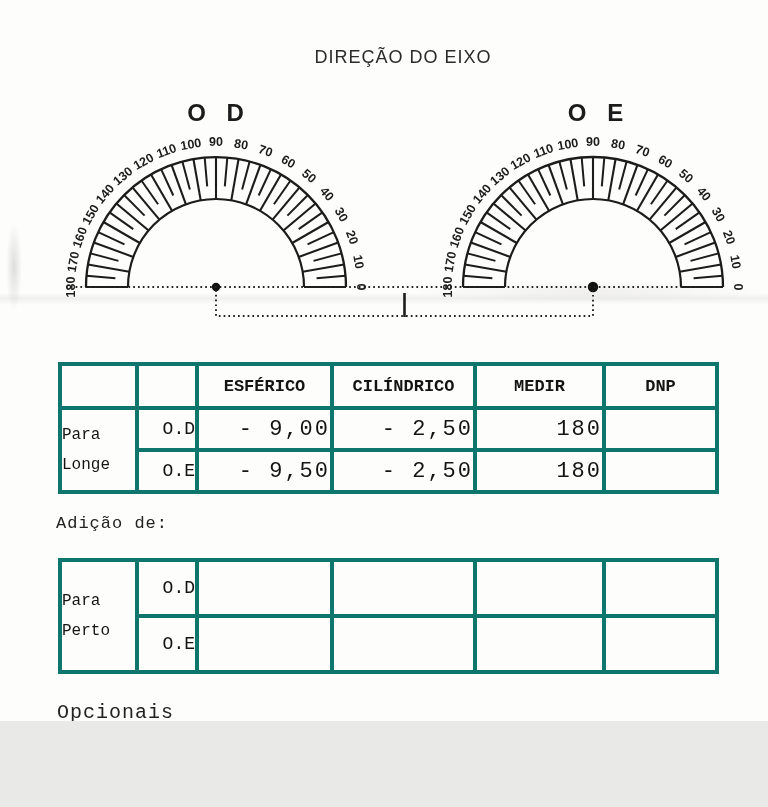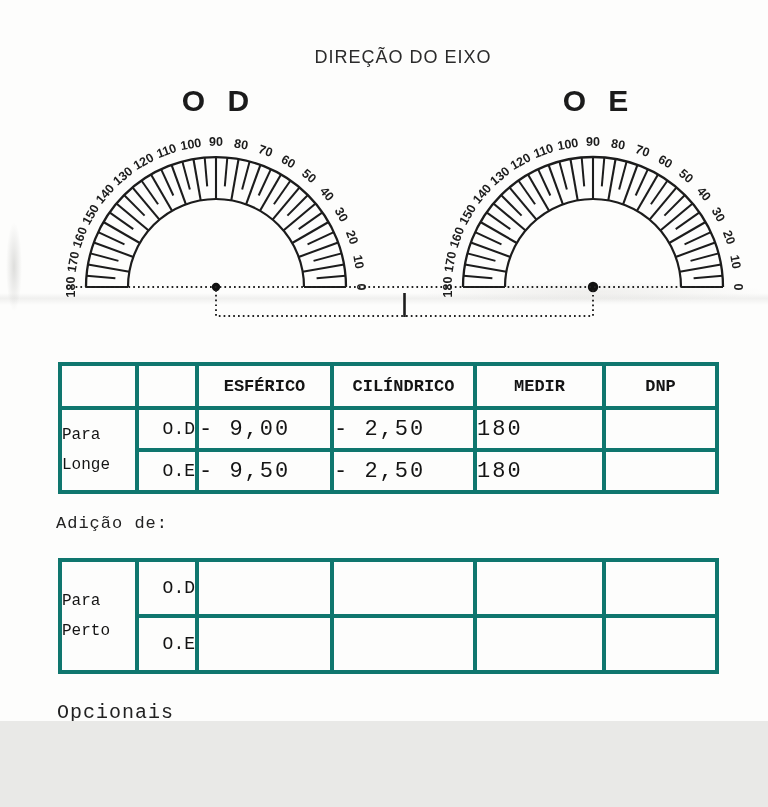--- a/index.html
+++ b/index.html
@@ -30,22 +30,22 @@
     pointer-events:none;
   }
 
   .page-title{
     position:absolute;top:47px;left:0;width:768px;
     text-align:center;
     font-size:18px;letter-spacing:1px;color:#2b2b2b;
     transform:translateX(19px);
   }
   .eye-title{
-    position:absolute;top:84px;
-    font-size:30px;font-weight:bold;letter-spacing:7px;color:#1b1b1b;
+    position:absolute;top:99px;
+    font-size:24px;font-weight:bold;letter-spacing:7px;color:#1b1b1b;
     transform:translateX(-50%);
   }
   .eye-title.od{left:219px;}
   .eye-title.oe{left:599px;}
 
   svg.protractor-svg{position:absolute;left:0;top:0;}
 
   
   table.rx{
     position:absolute;left:58px;
@@ -67,21 +67,21 @@
   }
   td.group-cell{
     font-size:16px;line-height:30px;
     vertical-align:middle;padding-left:7px;
     font-weight:500;
   }
   td.eye-cell{
     font-size:18px;text-align:right;vertical-align:middle;font-weight:500;
   }
   td.val-cell{
-    font-size:22px;text-align:left;vertical-align:middle;font-weight:500;
+    font-size:22px;text-align:right;vertical-align:middle;font-weight:500;
     letter-spacing:2px;
   }
   .t-longe tr.data-row{height:42px;}
   .t-perto tr.data-row{height:56px;}
 
   .adicao{
     position:absolute;left:56px;top:514px;
     font-family:"Liberation Mono", monospace;
     font-size:17px;font-weight:400;color:#222;letter-spacing:1px;text-align:center;
   }

